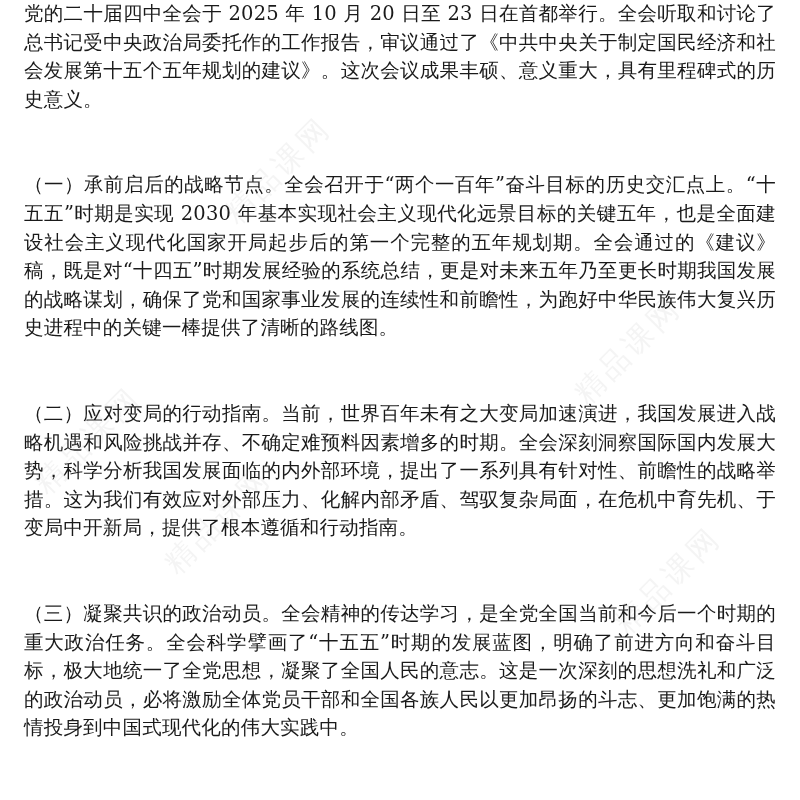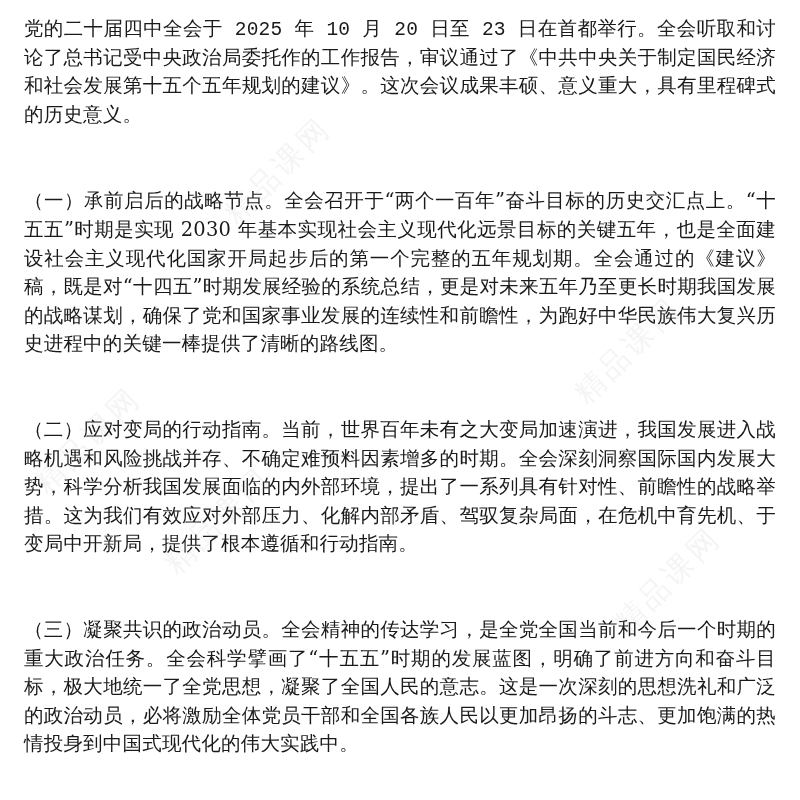--- a/index.html
+++ b/index.html
@@ -54,21 +54,21 @@
       color: rgba(150,150,150,0.10);
       transform: rotate(-45deg);
       white-space: nowrap;
       letter-spacing: 4px;
     }
   </style>
 </head>
 <body>
 
 <div class="page">
-  <p class="para" style="margin-top:16px;font-family:Liberation Mono, monospace;">党的二十届四中全会于 2025 年 10 月 20 日至 23 日在首都举行。全会听取和讨论了总书记受中央政治局委托作的工作报告，审议通过了《中共中央关于制定国民经济和社会发展第十五个五年规划的建议》。这次会议成果丰硕、意义重大，具有里程碑式的历史意义。</p>
+  <p class="para" style="margin-top:0px;">党的二十届四中全会于 2025 年 10 月 20 日至 23 日在首都举行。全会听取和讨论了总书记受中央政治局委托作的工作报告，审议通过了《中共中央关于制定国民经济和社会发展第十五个五年规划的建议》。这次会议成果丰硕、意义重大，具有里程碑式的历史意义。</p>
   <p class="para">（一）承前启后的战略节点。全会召开于“两个一百年”奋斗目标的历史交汇点上。“十五五”时期是实现 2030 年基本实现社会主义现代化远景目标的关键五年，也是全面建设社会主义现代化国家开局起步后的第一个完整的五年规划期。全会通过的《建议》稿，既是对“十四五”时期发展经验的系统总结，更是对未来五年乃至更长时期我国发展的战略谋划，确保了党和国家事业发展的连续性和前瞻性，为跑好中华民族伟大复兴历史进程中的关键一棒提供了清晰的路线图。</p>
   <p class="para">（二）应对变局的行动指南。当前，世界百年未有之大变局加速演进，我国发展进入战略机遇和风险挑战并存、不确定难预料因素增多的时期。全会深刻洞察国际国内发展大势，科学分析我国发展面临的内外部环境，提出了一系列具有针对性、前瞻性的战略举措。这为我们有效应对外部压力、化解内部矛盾、驾驭复杂局面，在危机中育先机、于变局中开新局，提供了根本遵循和行动指南。</p>
   <p class="para">（三）凝聚共识的政治动员。全会精神的传达学习，是全党全国当前和今后一个时期的重大政治任务。全会科学擘画了“十五五”时期的发展蓝图，明确了前进方向和奋斗目标，极大地统一了全党思想，凝聚了全国人民的意志。这是一次深刻的思想洗礼和广泛的政治动员，必将激励全体党员干部和全国各族人民以更加昂扬的斗志、更加饱满的热情投身到中国式现代化的伟大实践中。</p>
   <h2 class="heading">二、全面把握“十四五”时期我国发展取得的重大成就与宝贵经验</h2>
 
 </div>
 
 <div class="watermark-layer">
   <span class="watermark" style="left:210px; top:150px;">精品课网</span>
   <span class="watermark" style="left:560px; top:330px;">精品课网</span>

